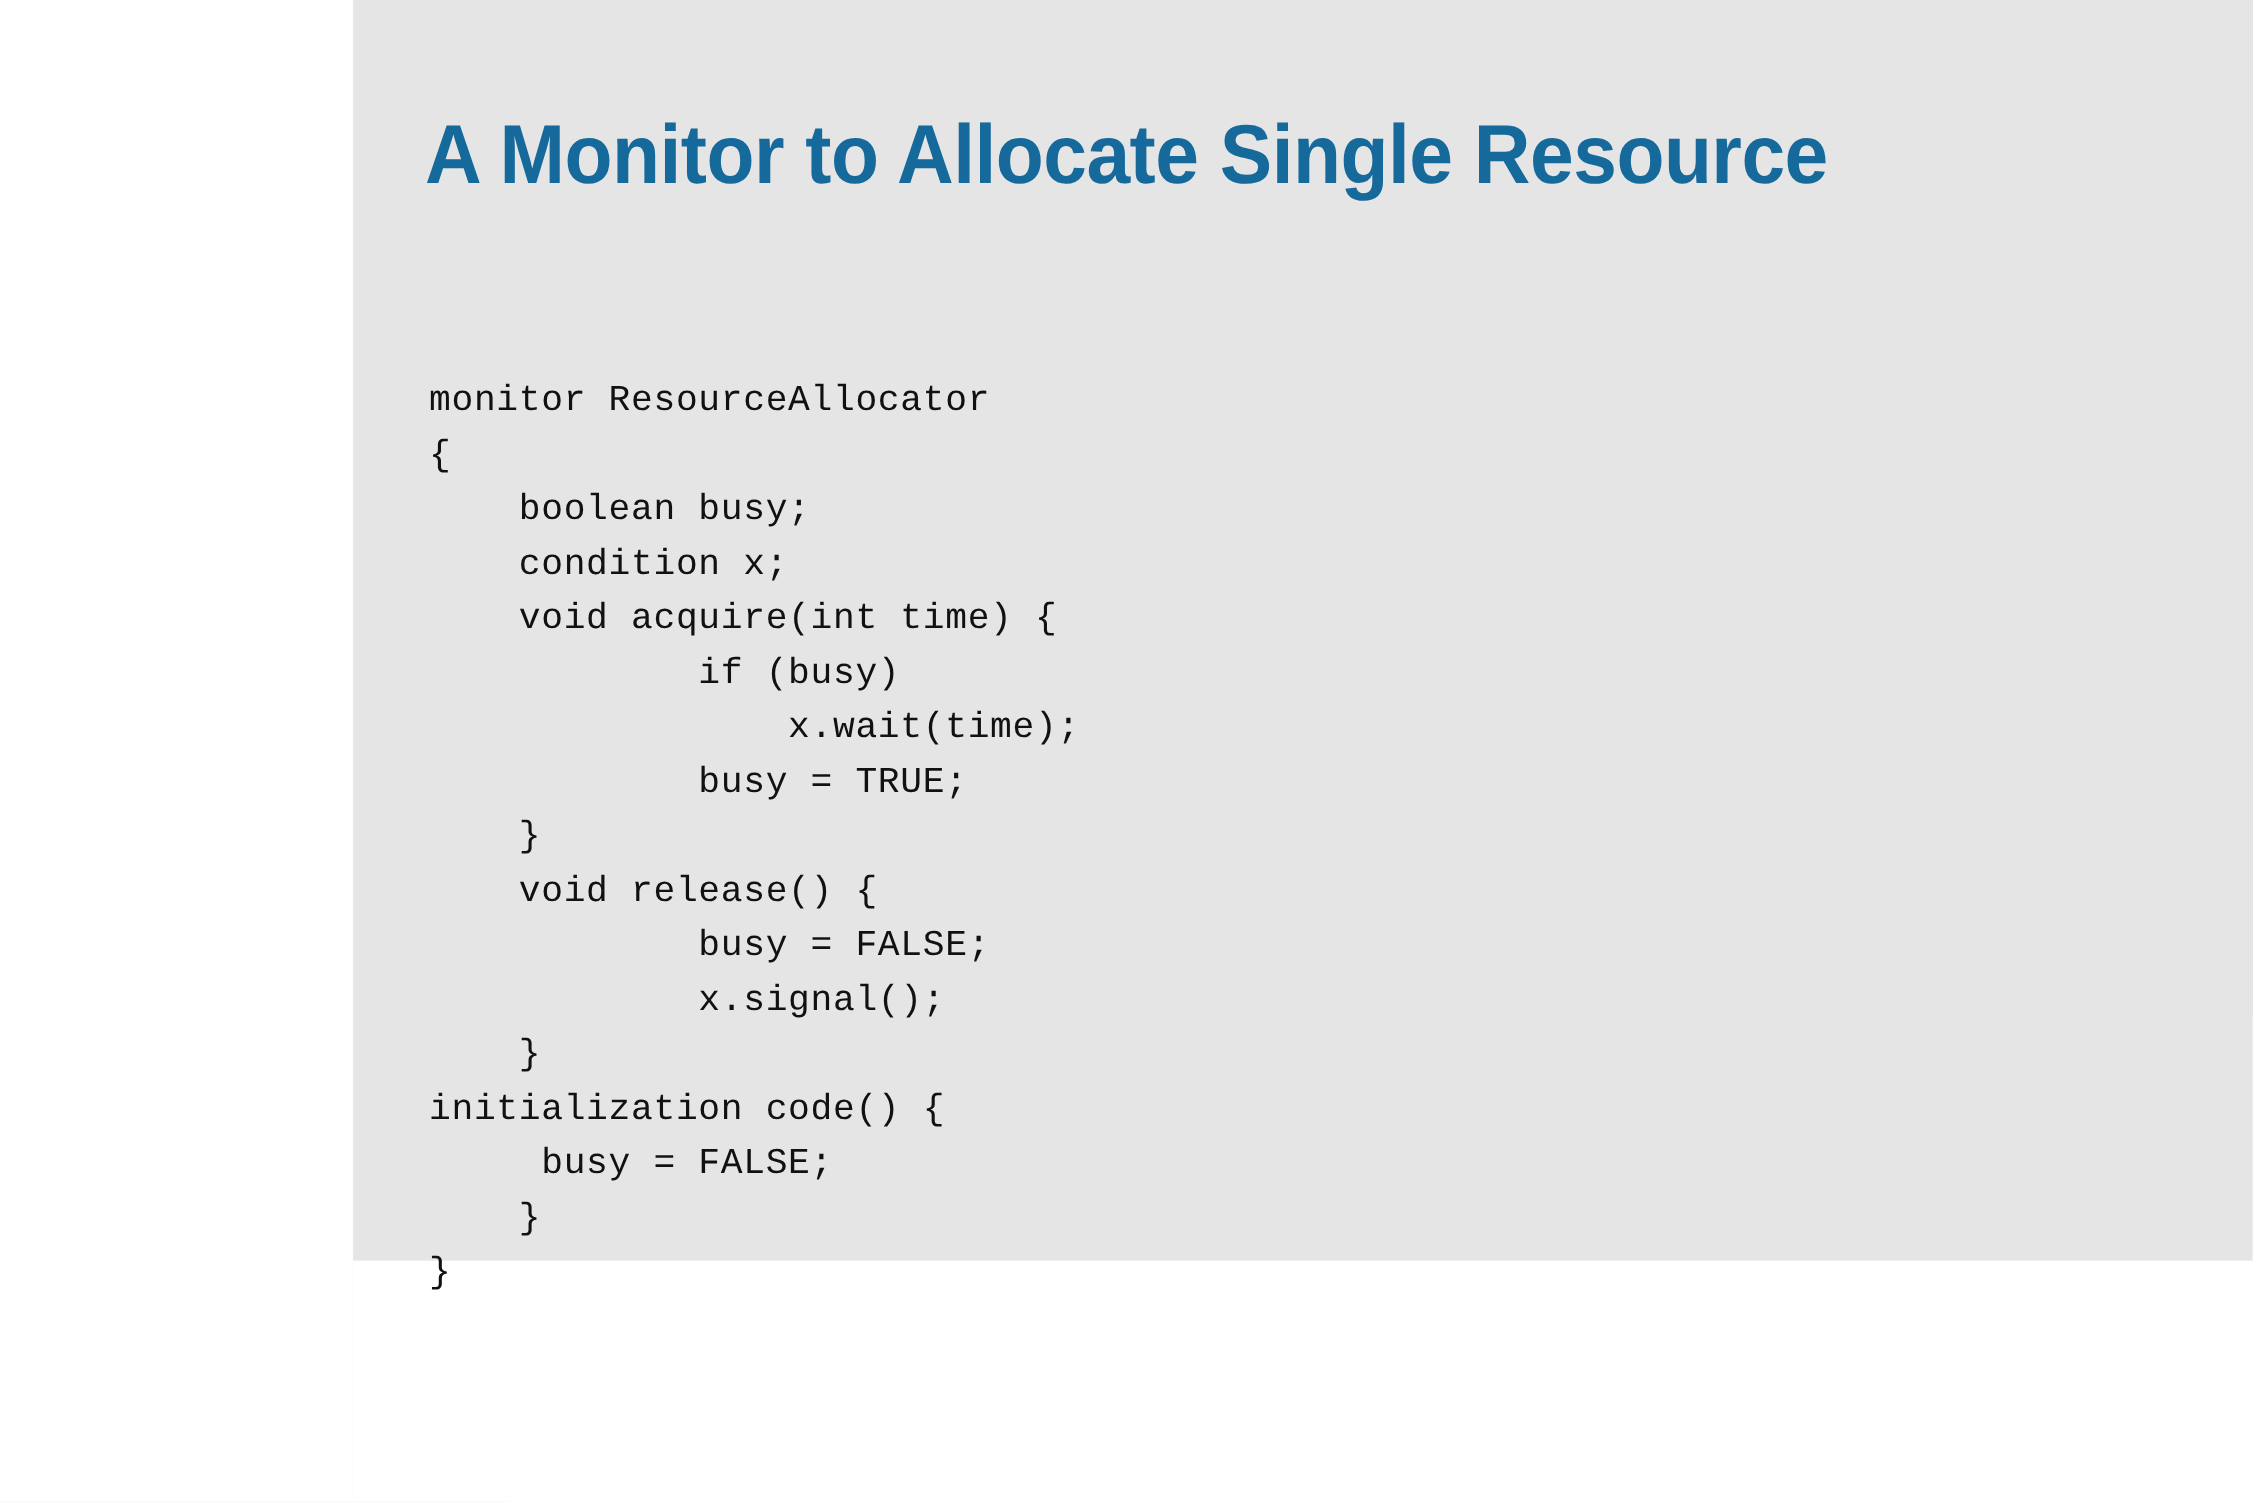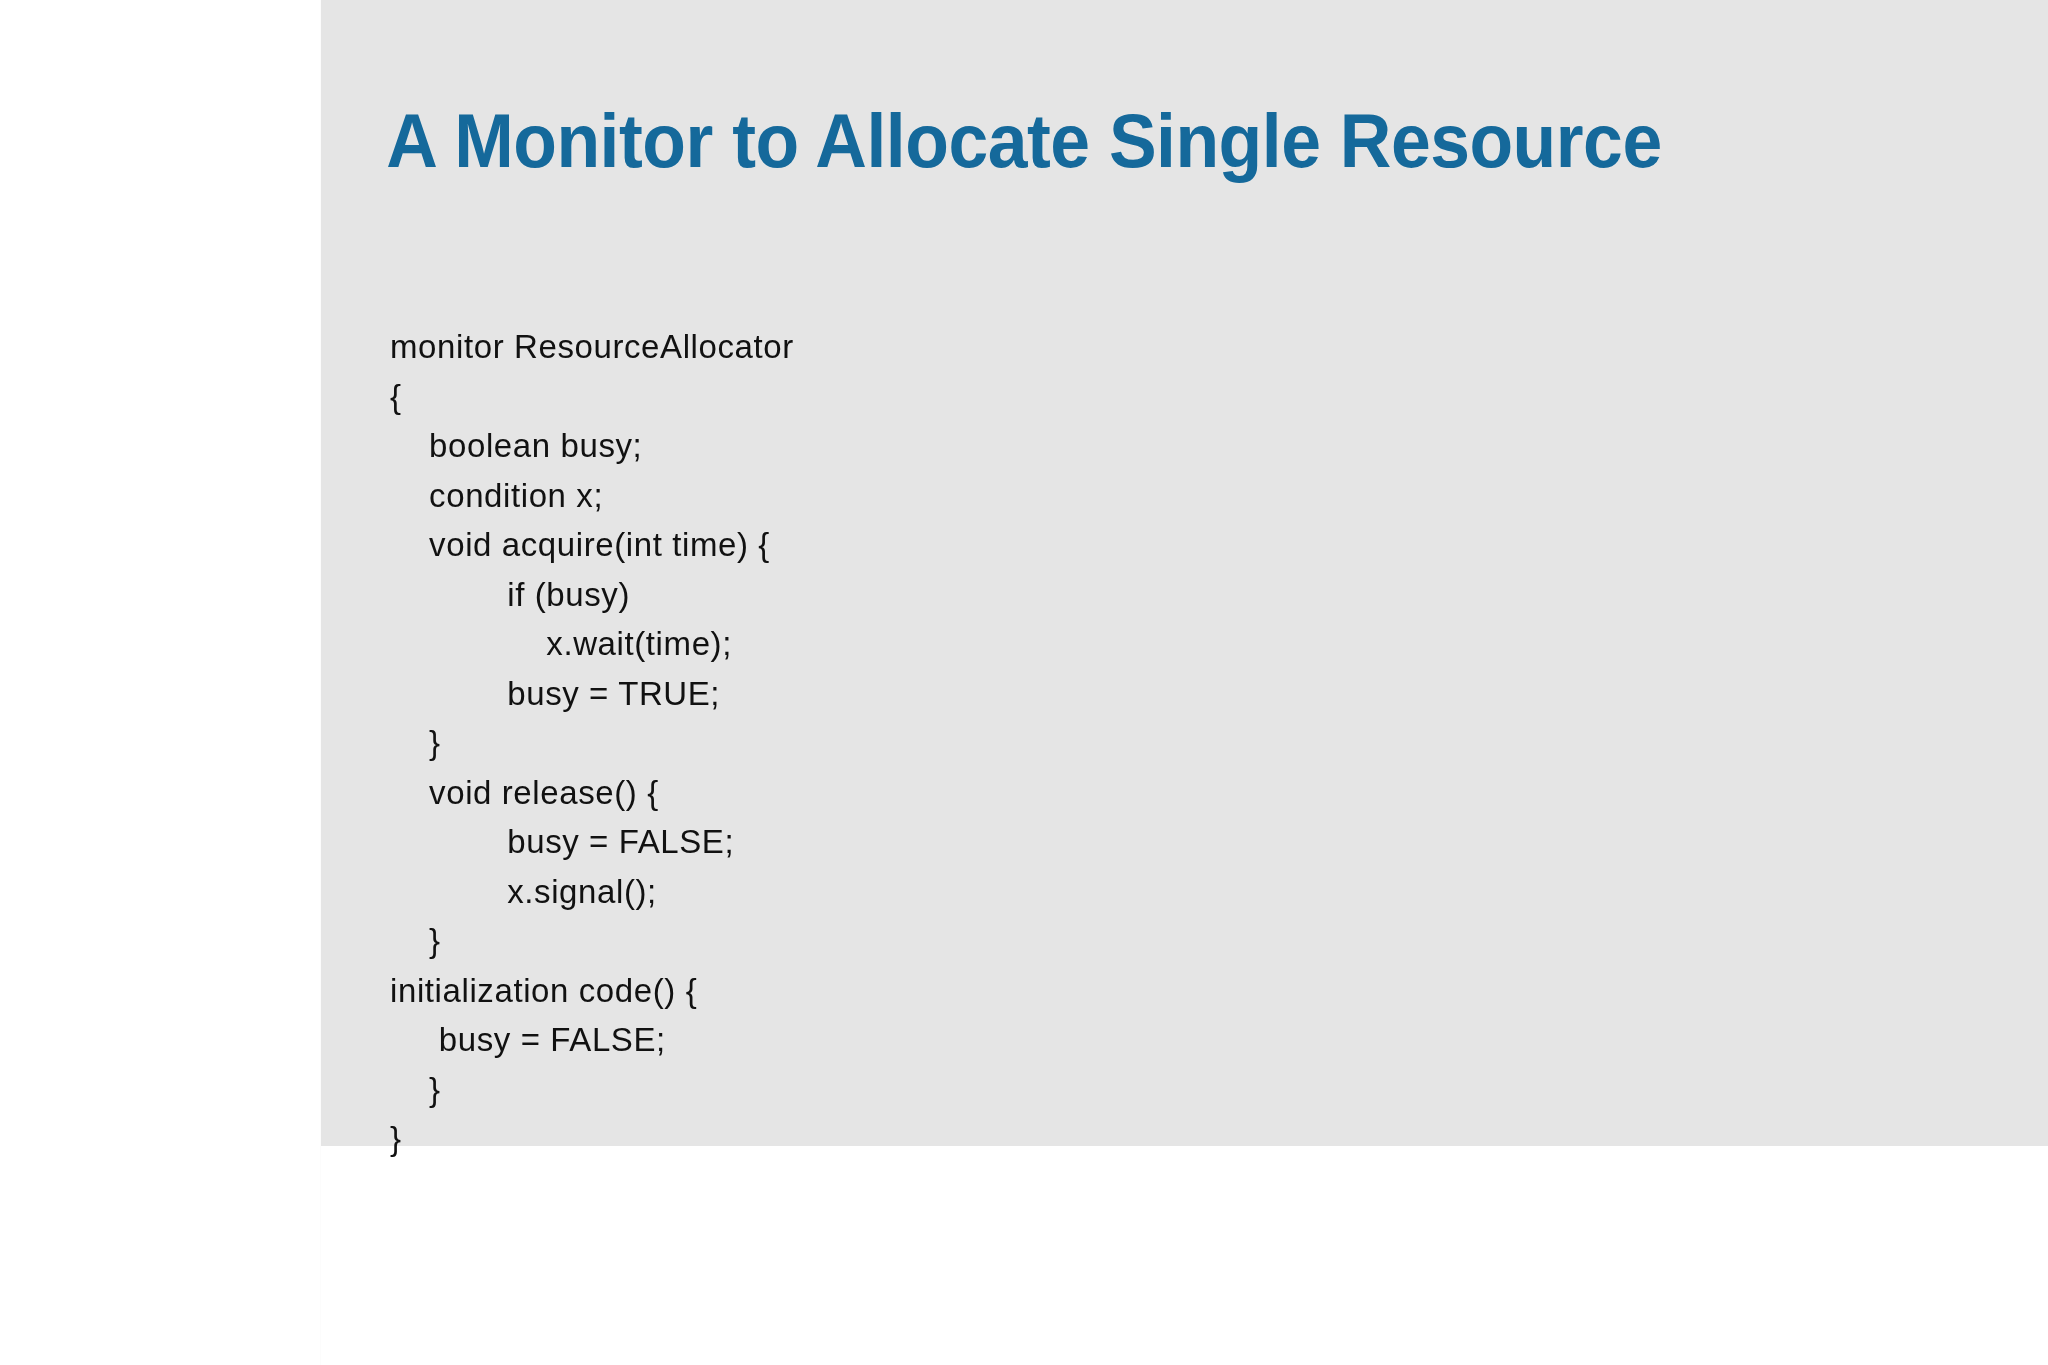--- a/index.html
+++ b/index.html
@@ -47,22 +47,22 @@
     letter-spacing: -0.5px;
     color: #15699B;
     transform: scaleX(0.94);
     transform-origin: center top;
     white-space: nowrap;
   }
 
   #code-block {
     position: absolute;
     left: 390px;
-    top: 289px;
-    font-family: Liberation Sans, sans-serif;
+    top: 307px;
+    font-family: Liberation Mono, monospace;
     font-size: 33px;
     line-height: 49.5px;
     color: #111111;
     white-space: pre;
     letter-spacing: 0.6px;
   }
 
   .code-line {
     white-space: pre;
     min-height: 49.5px;

